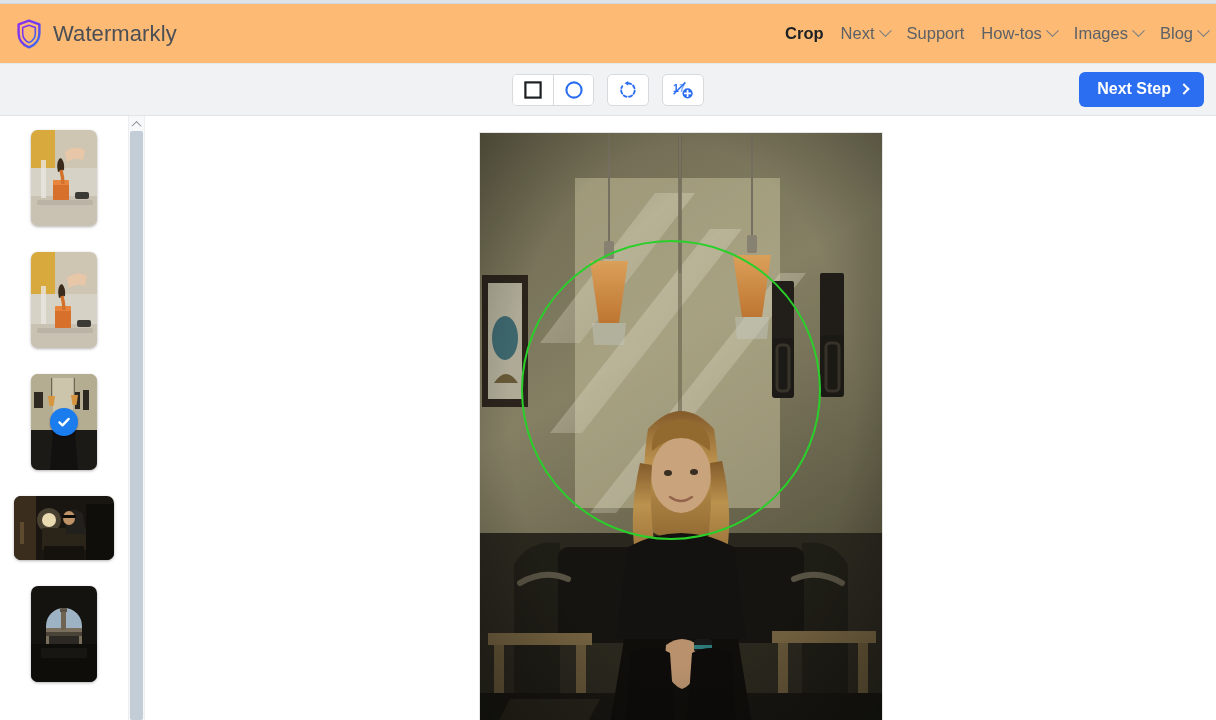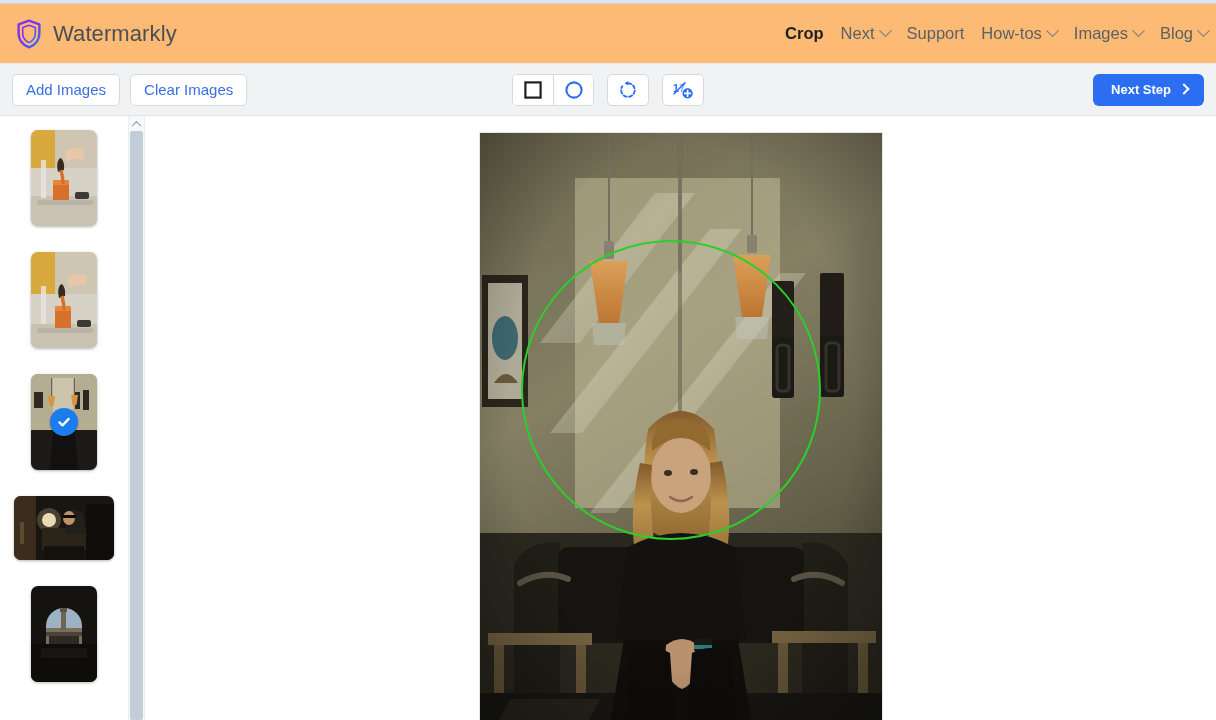--- a/index.html
+++ b/index.html
@@ -115,21 +115,21 @@
     display: flex; align-items: center; justify-content: center;
     cursor: pointer;
   }
 
   .tb-right { margin-left: auto; }
   .btn-primary {
     background: #2b6ef2;
     border: none;
     border-radius: 6px;
     color: #ffffff;
-    font-size: 13px;
+    font-size: 16px;
     font-family: "Liberation Sans", sans-serif;
     font-weight: bold;
     padding: 9px 16px 10px 18px;
     cursor: pointer;
     display: flex; align-items: center; gap: 9px;
     line-height: 1;
     white-space: nowrap;
   }
   .chev-right {
     display: inline-block;
@@ -288,24 +288,20 @@
     </div>
     <div class="nav-item">
       <span>Blog</span>
       <i class="caret"></i>
     </div>
   </nav>
 </div>
 
 <div class="toolbar">
 
-  <div class="tb-left">
-    <button class="btn-light">Add Images</button>
-    <button class="btn-light">Clear Images</button>
-  </div>
 
   <div class="tb-center">
 
     <div class="seg-group">
       <div class="seg-btn">
         <svg width="20" height="20" viewBox="0 0 20 20">
           <rect x="2.4" y="2.4" width="15.2" height="15.2" fill="none" stroke="#1d2023" stroke-width="2.2"></rect>
         </svg>
       </div>
       <div class="seg-btn">

